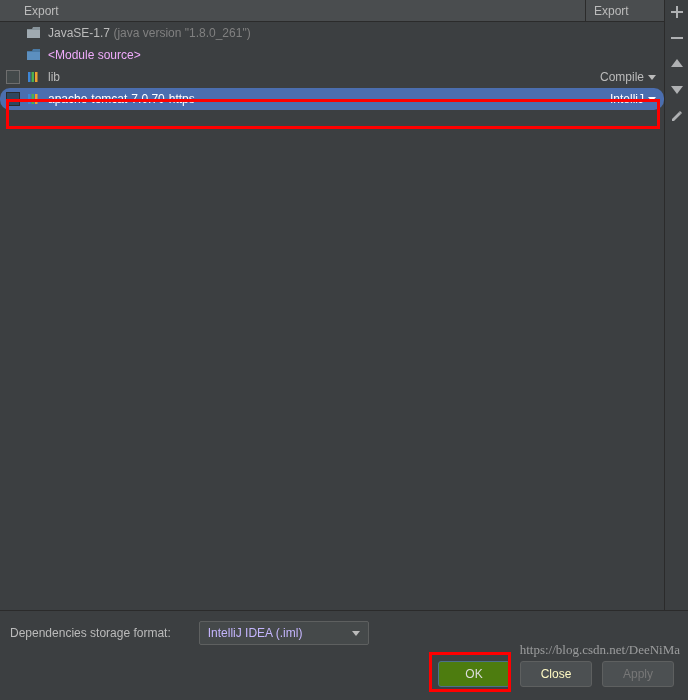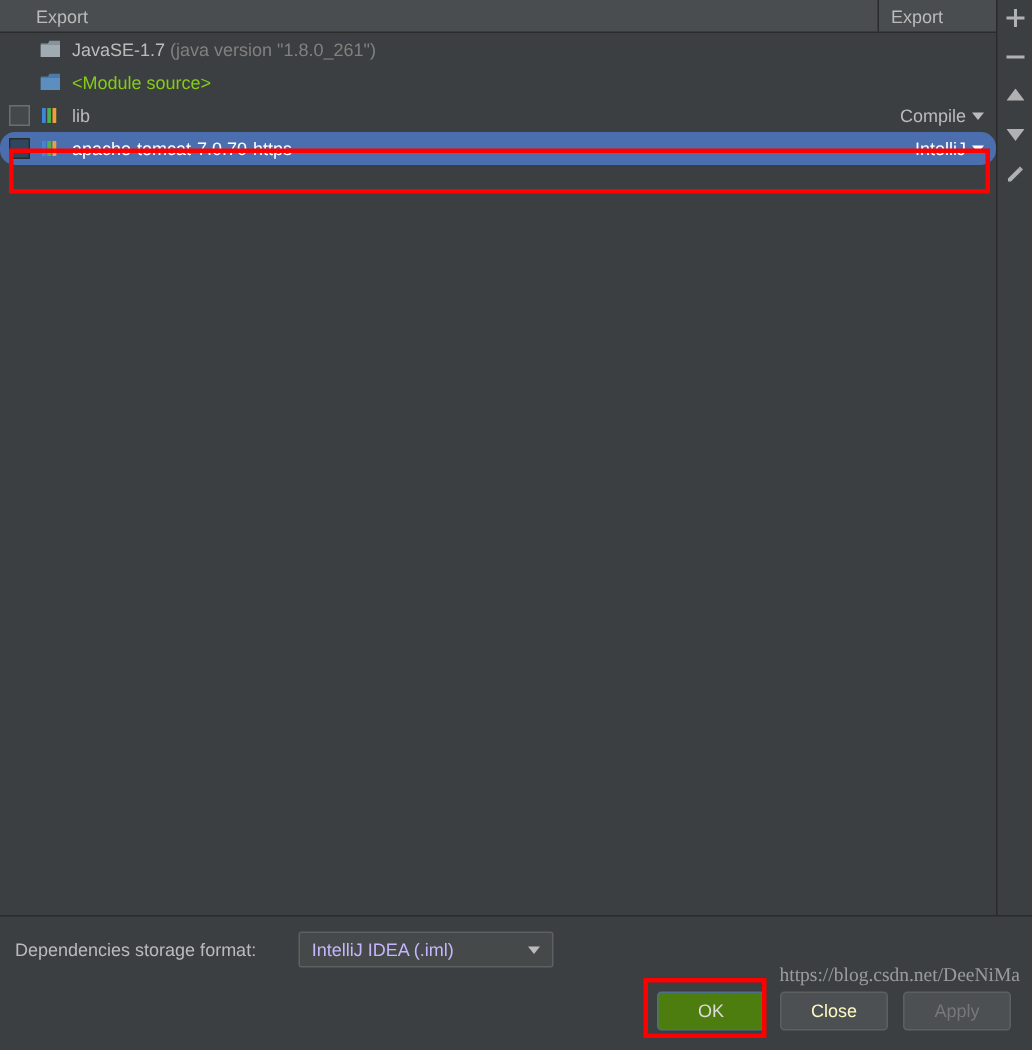--- a/index.html
+++ b/index.html
@@ -12,21 +12,21 @@
   .list { flex: 1; background: #3c3f41; }
   .row { display: flex; align-items: center; height: 22px; padding: 0 6px; }
   .row.selected { background: #4b6eaf; color: #ffffff; border-radius: 10px; }
   .checkbox { width: 14px; height: 14px; border: 1px solid #6e6e6e; background: #43494a; margin-right: 6px; flex-shrink: 0; }
   .checkbox.dark { border-color: #2b2b2b; background: #2f465f; }
   .spacer-indent { width: 20px; flex-shrink: 0; }
   .icon { width: 16px; height: 16px; margin-right: 6px; flex-shrink: 0; display: flex; align-items: center; justify-content: center; }
   .folder-icon svg, .lib-icon svg { display: block; }
   .label { flex: 1; font-size: 12px; white-space: nowrap; overflow: hidden; }
   .label .dim { color: #808080; }
-  .label.link { color: #84cc16; }
+  .label.link { color: #f0abfc; }
   .scope-cell { width: 72px; font-size: 12px; display: flex; align-items: center; justify-content: flex-end; padding-right: 2px; color: #bbbbbb; }
   .row.selected .scope-cell { color: #ffffff; }
   .scope-cell .tri { margin-left: 4px; }
   .tri { width: 0; height: 0; border-left: 4px solid transparent; border-right: 4px solid transparent; border-top: 5px solid #bbbbbb; }
   .row.selected .tri { border-top-color: #ffffff; }
   .redbox { position: absolute; border: 3px solid #ff0000; pointer-events: none; }
   .sidebar { width: 24px; background: #3c3f41; border-left: 1px solid #2b2b2b; display: flex; flex-direction: column; align-items: center; padding-top: 2px; gap: 6px; }
   .side-btn { width: 20px; height: 20px; display: flex; align-items: center; justify-content: center; color: #afb1b3; cursor: pointer; }
   .side-btn svg { display: block; }
   .footer-sep { border-top: 1px solid #2b2b2b; margin-top: 0; }

